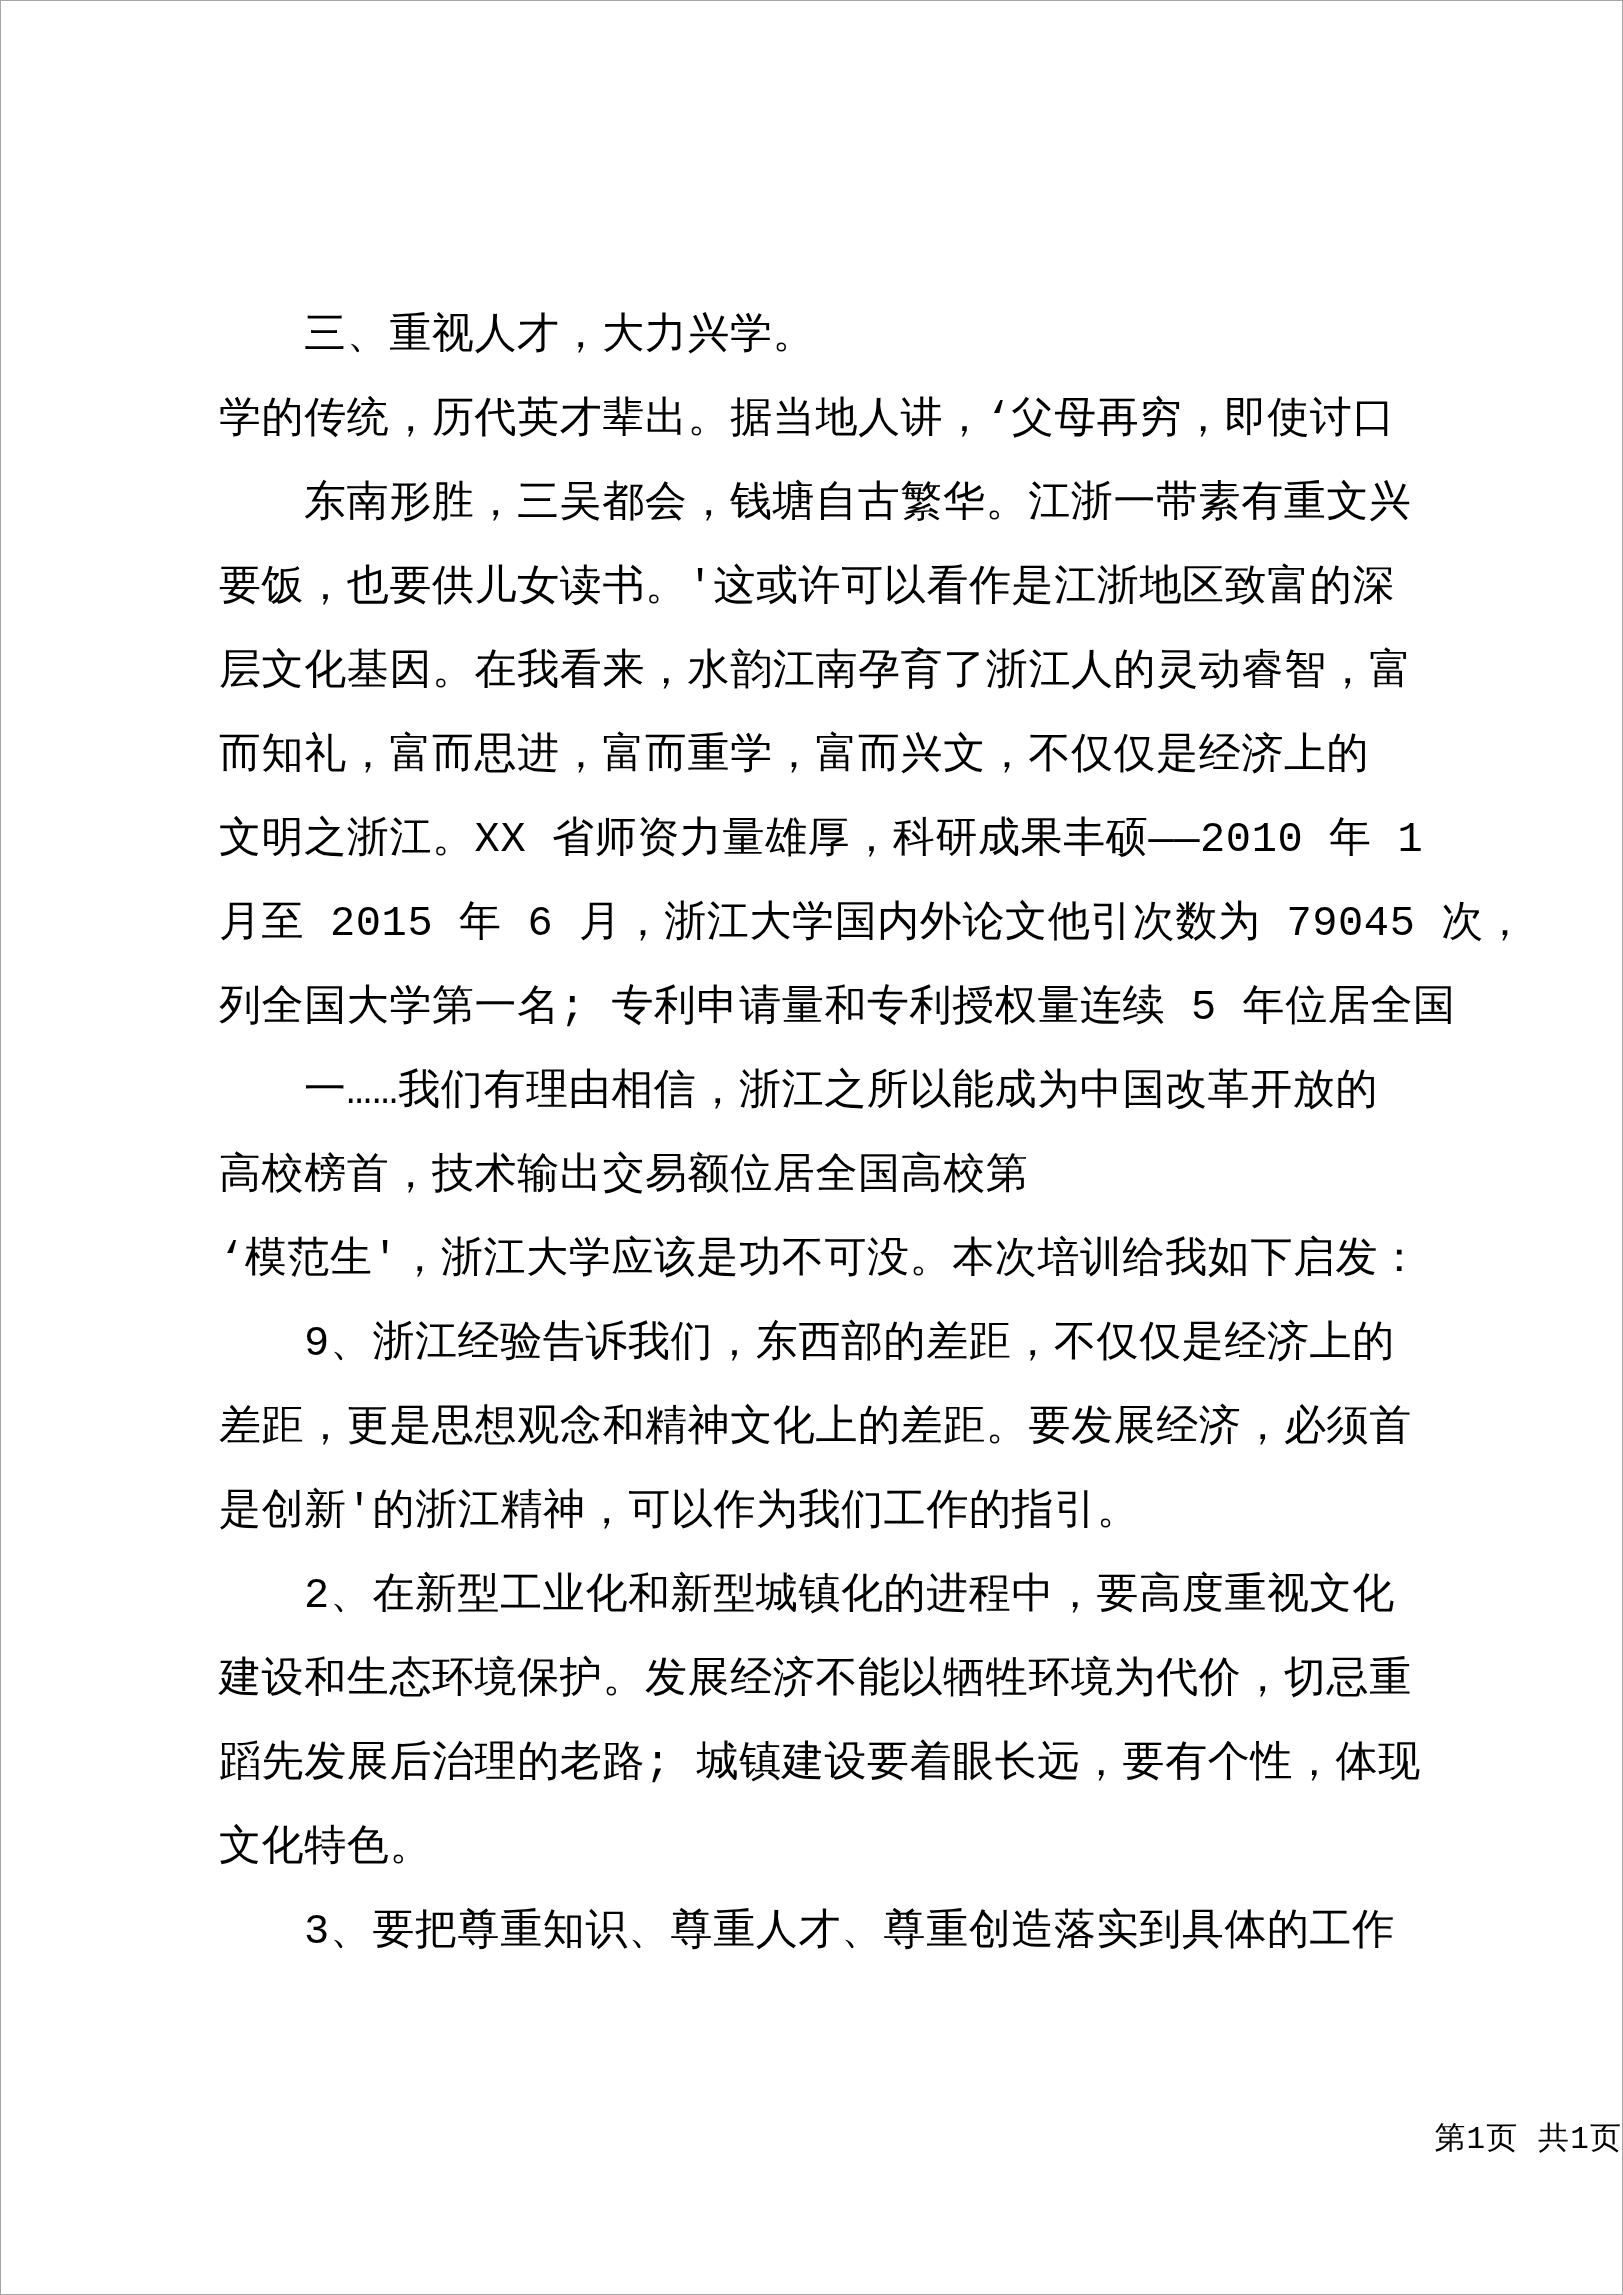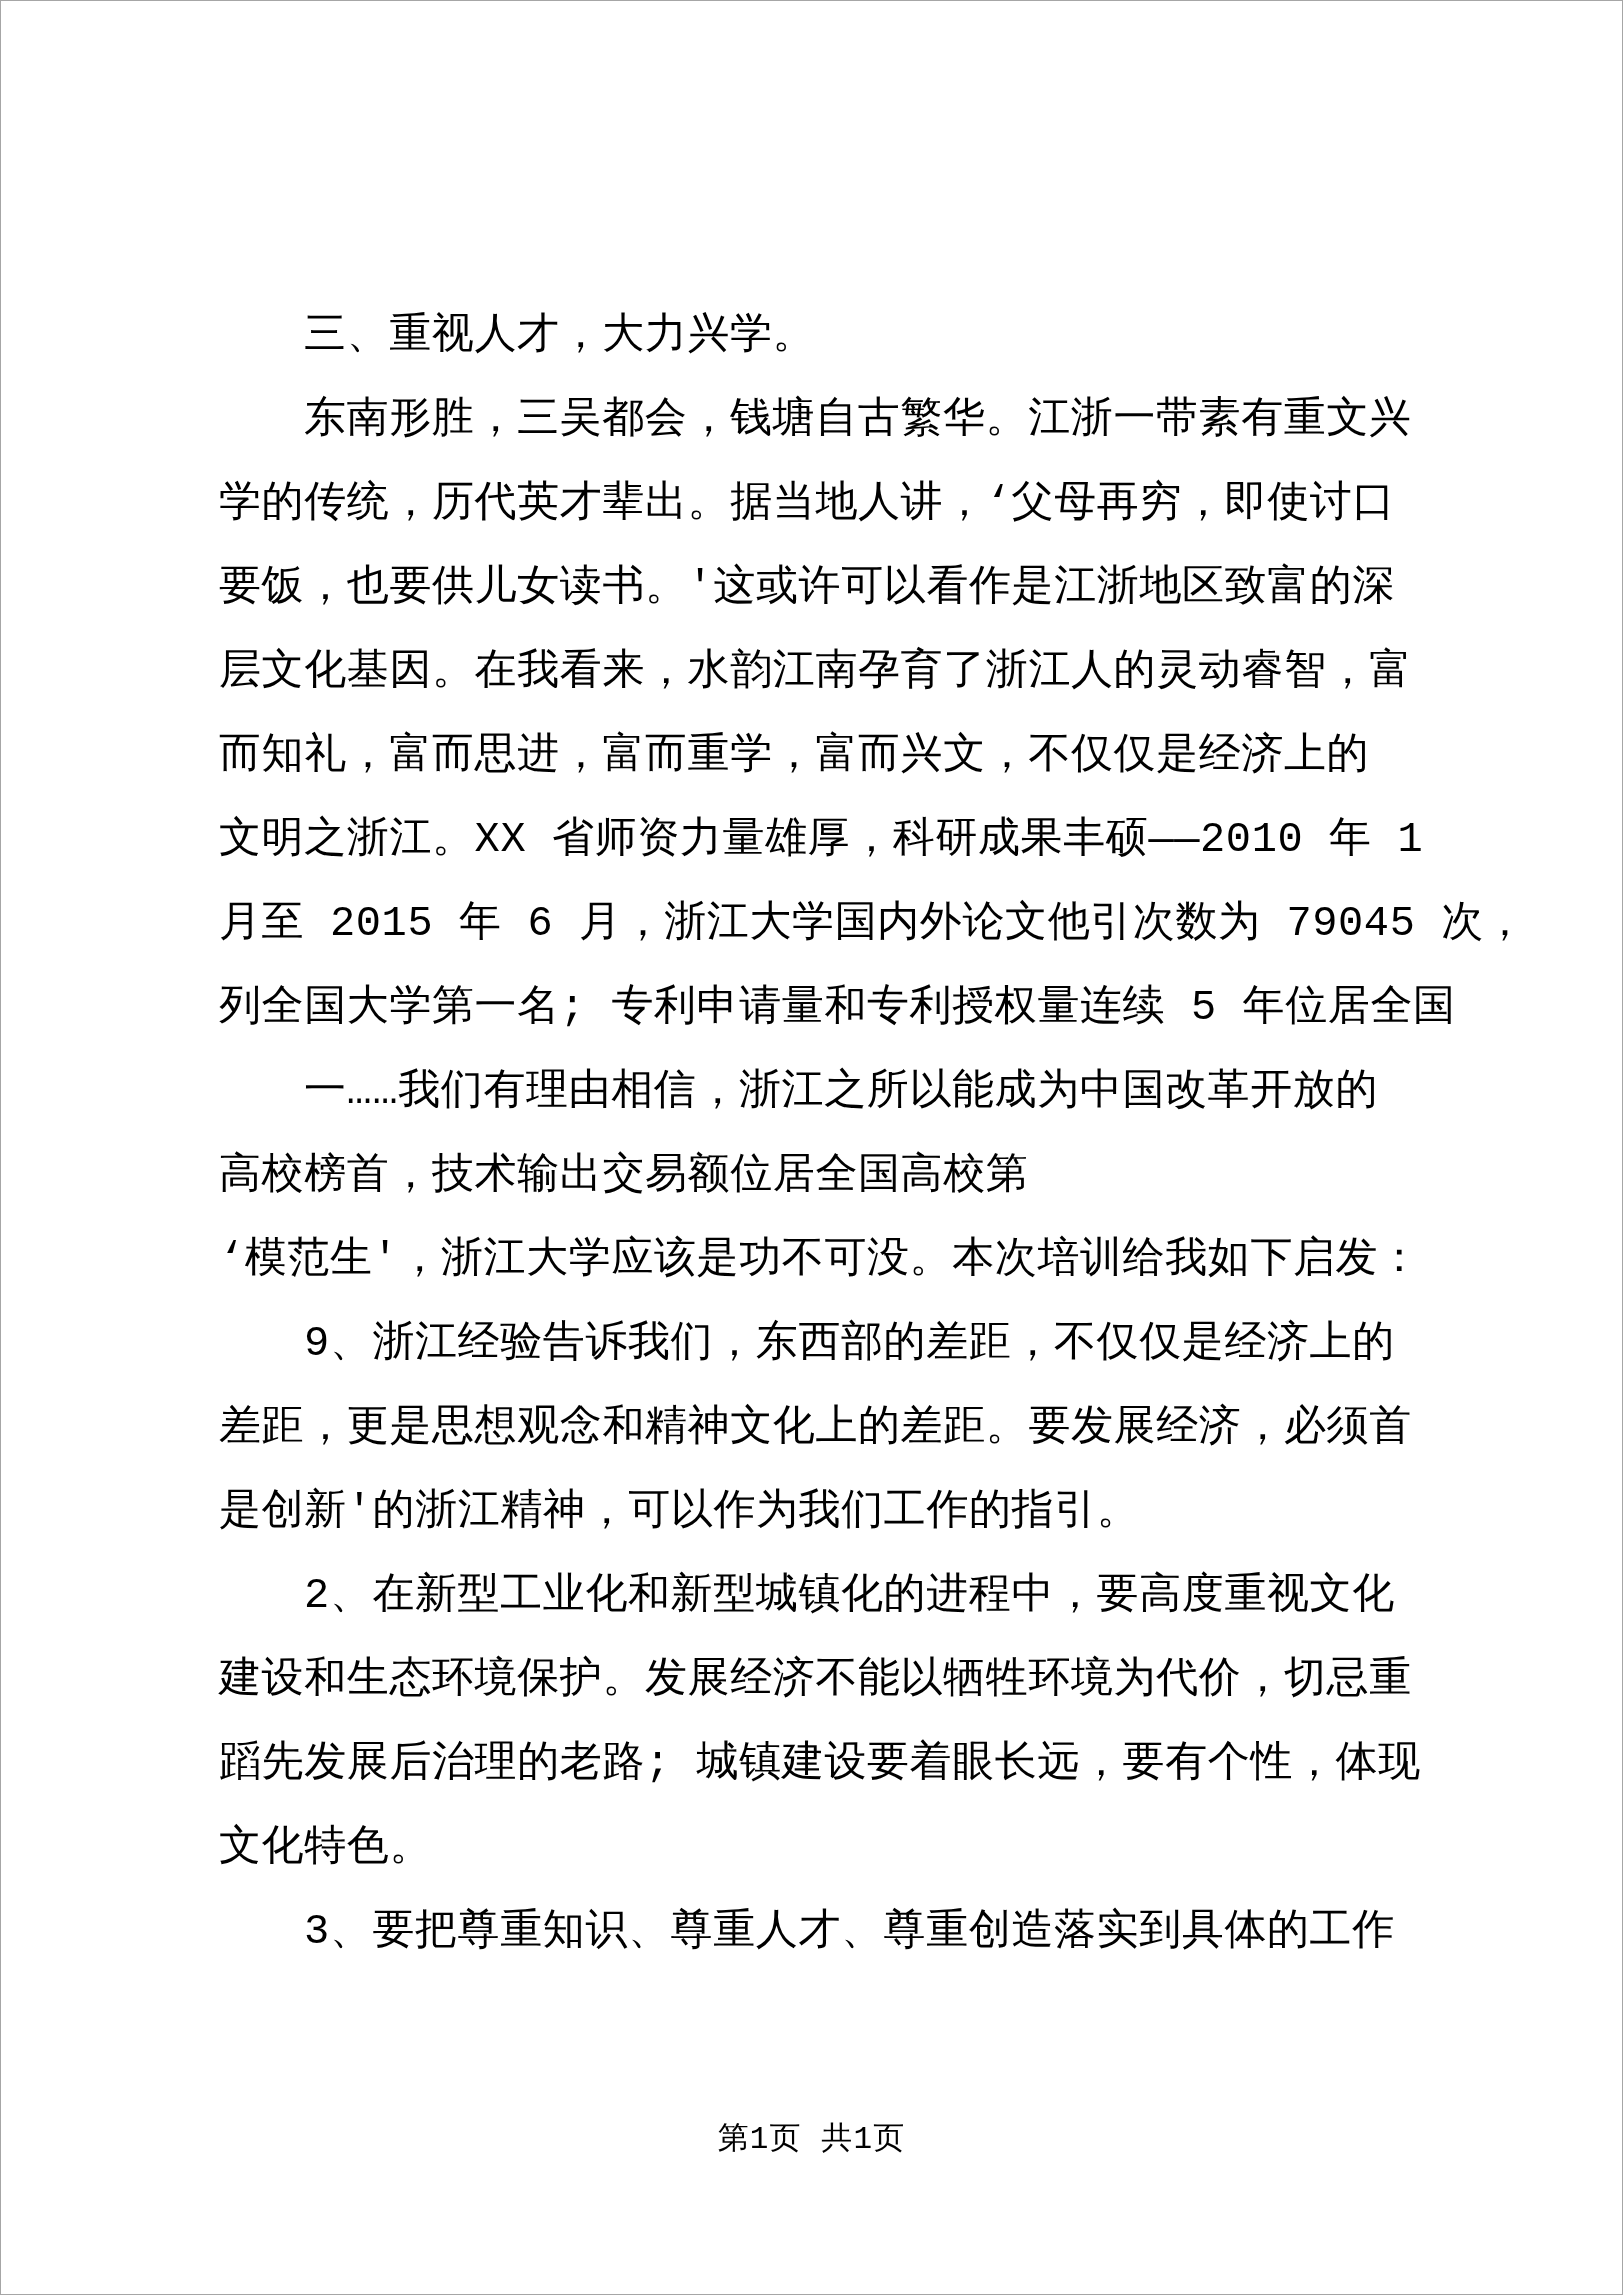--- a/index.html
+++ b/index.html
@@ -33,34 +33,34 @@
     font-weight: normal;
   }
   .line.indent {
     padding-left: 85px;
   }
   .footer {
     position: absolute;
     left: 0;
     right: 0;
     top: 2119px;
-    text-align: center;
+    text-align: right;
     font-size: 31px;
     line-height: 39px;
     letter-spacing: 1.1px;
   }
 </style>
 </head>
 <body>
 
 <div class="page">
   <div class="content">
       <div class="line indent">三、重视人才，大力兴学。</div>
+      <div class="line">学的传统，历代英才辈出。据当地人讲，‘父母再穷，即使讨口</div>
       <div class="line indent">东南形胜，三吴都会，钱塘自古繁华。江浙一带素有重文兴</div>
-      <div class="line">学的传统，历代英才辈出。据当地人讲，‘父母再穷，即使讨口</div>
       <div class="line">要饭，也要供儿女读书。'这或许可以看作是江浙地区致富的深</div>
       <div class="line">层文化基因。在我看来，水韵江南孕育了浙江人的灵动睿智，富</div>
       <div class="line">而知礼，富而思进，富而重学，富而兴文，不仅仅是经济上的</div>
       <div class="line">文明之浙江。XX 省师资力量雄厚，科研成果丰硕——2010 年 1</div>
       <div class="line">月至 2015 年 6 月，浙江大学国内外论文他引次数为 79045 次，</div>
       <div class="line">列全国大学第一名; 专利申请量和专利授权量连续 5 年位居全国</div>
       <div class="line indent">一……我们有理由相信，浙江之所以能成为中国改革开放的</div>
       <div class="line">高校榜首，技术输出交易额位居全国高校第</div>
       <div class="line">‘模范生'，浙江大学应该是功不可没。本次培训给我如下启发：</div>
       <div class="line indent">9、浙江经验告诉我们，东西部的差距，不仅仅是经济上的</div>

